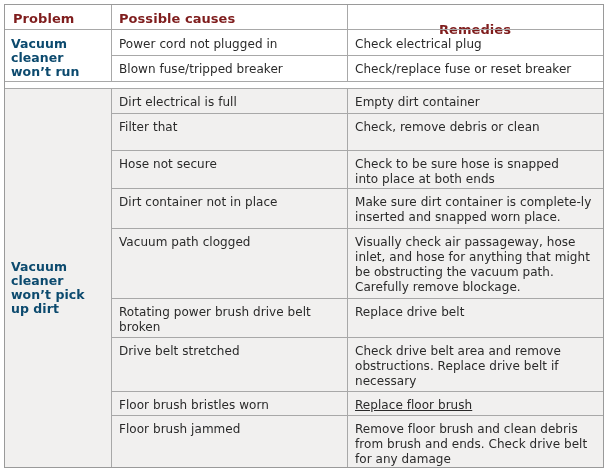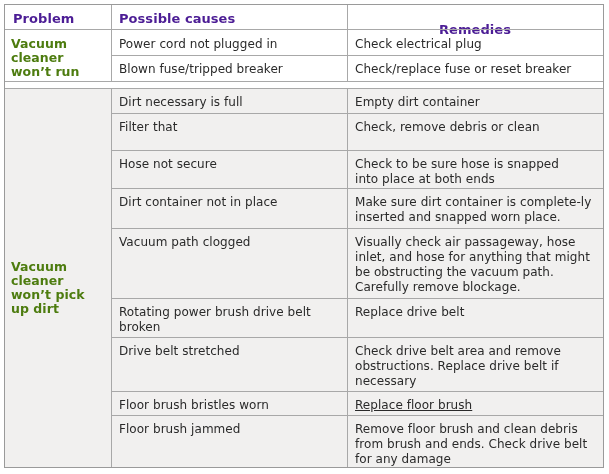--- a/index.html
+++ b/index.html
@@ -2,22 +2,22 @@
 <html><head>
 <meta charset="utf-8">
 <style>
   html, body { margin:0; padding:0; background:#ffffff; }
   body { width:609px; height:474px; position:relative; overflow:hidden;
          font-family:"DejaVu Sans", sans-serif; color:#2a2a2a; }
   .tbl { position:absolute; left:4px; top:4px; width:600px; height:464px;
          border:1px solid #9a9a9a; box-sizing:border-box; background:#fff; }
   .cell { position:absolute; box-sizing:border-box; font-size:12px; line-height:15px;
           padding:4px 8px 0 8px; letter-spacing:0.05px; }
-  .hdr { font-weight:bold; font-size:13px; padding-top:6px; color:#4c1d95; }
-  .prob { font-weight:bold; font-size:12.5px; line-height:14px; color:#4d7c0f; padding-left:6px; }
+  .hdr { font-weight:bold; font-size:13px; padding-top:6px; color:#7f1d1d; }
+  .prob { font-weight:bold; font-size:12.5px; line-height:14px; color:#0c4a6e; padding-left:6px; }
   .hl { position:absolute; height:1px; background:#a8a8a8; }
   .vl { position:absolute; width:1px; background:#a8a8a8; }
   .shade { position:absolute; background:#f1f0ef; }
 </style>
 </head>
 <body>
 
 <div class="tbl">
 
   <div class="shade" style="left:0;top:83px;width:598px;height:379px;"></div>
@@ -45,21 +45,21 @@
   <div class="vl" style="left:342px;top:83px;height:379px;"></div>
 
   <div class="cell prob" style="left:0;top:28px;width:100px;padding-top:4px;">Vacuum cleaner won’t run</div>
   <div class="cell" style="left:106px;top:28px;width:236px;">Power cord not plugged in</div>
   <div class="cell" style="left:342px;top:28px;width:256px;">Check electrical plug</div>
   <div class="cell" style="left:342px;top:53px;width:256px;">Check/replace fuse or reset breaker</div>
   <div class="cell" style="left:106px;top:53px;width:236px;">Blown fuse/tripped breaker</div>
 
   <div class="cell prob" style="left:0;top:251px;width:100px;">Vacuum cleaner won’t pick up dirt</div>
 
-  <div class="cell" style="left:106px;top:86px;width:236px;">Dirt necessary is full</div>
+  <div class="cell" style="left:106px;top:86px;width:236px;">Dirt electrical is full</div>
   <div class="cell" style="left:342px;top:86px;width:256px;">Empty dirt container</div>
 
   <div class="cell" style="left:106px;top:111px;width:236px;">Filter that</div>
   <div class="cell" style="left:342px;top:111px;width:287px;">Check, remove debris or clean</div>
 
   <div class="cell" style="left:106px;top:148px;width:236px;">Hose not secure</div>
   <div class="cell" style="left:342px;top:148px;width:236px;">Check to be sure hose is snapped into place at both ends</div>
 
   <div class="cell" style="left:106px;top:186px;width:236px;">Dirt container not in place</div>
   <div class="cell" style="left:342px;top:186px;width:256px;">Make sure dirt container is complete-ly inserted and snapped worn place.</div>

